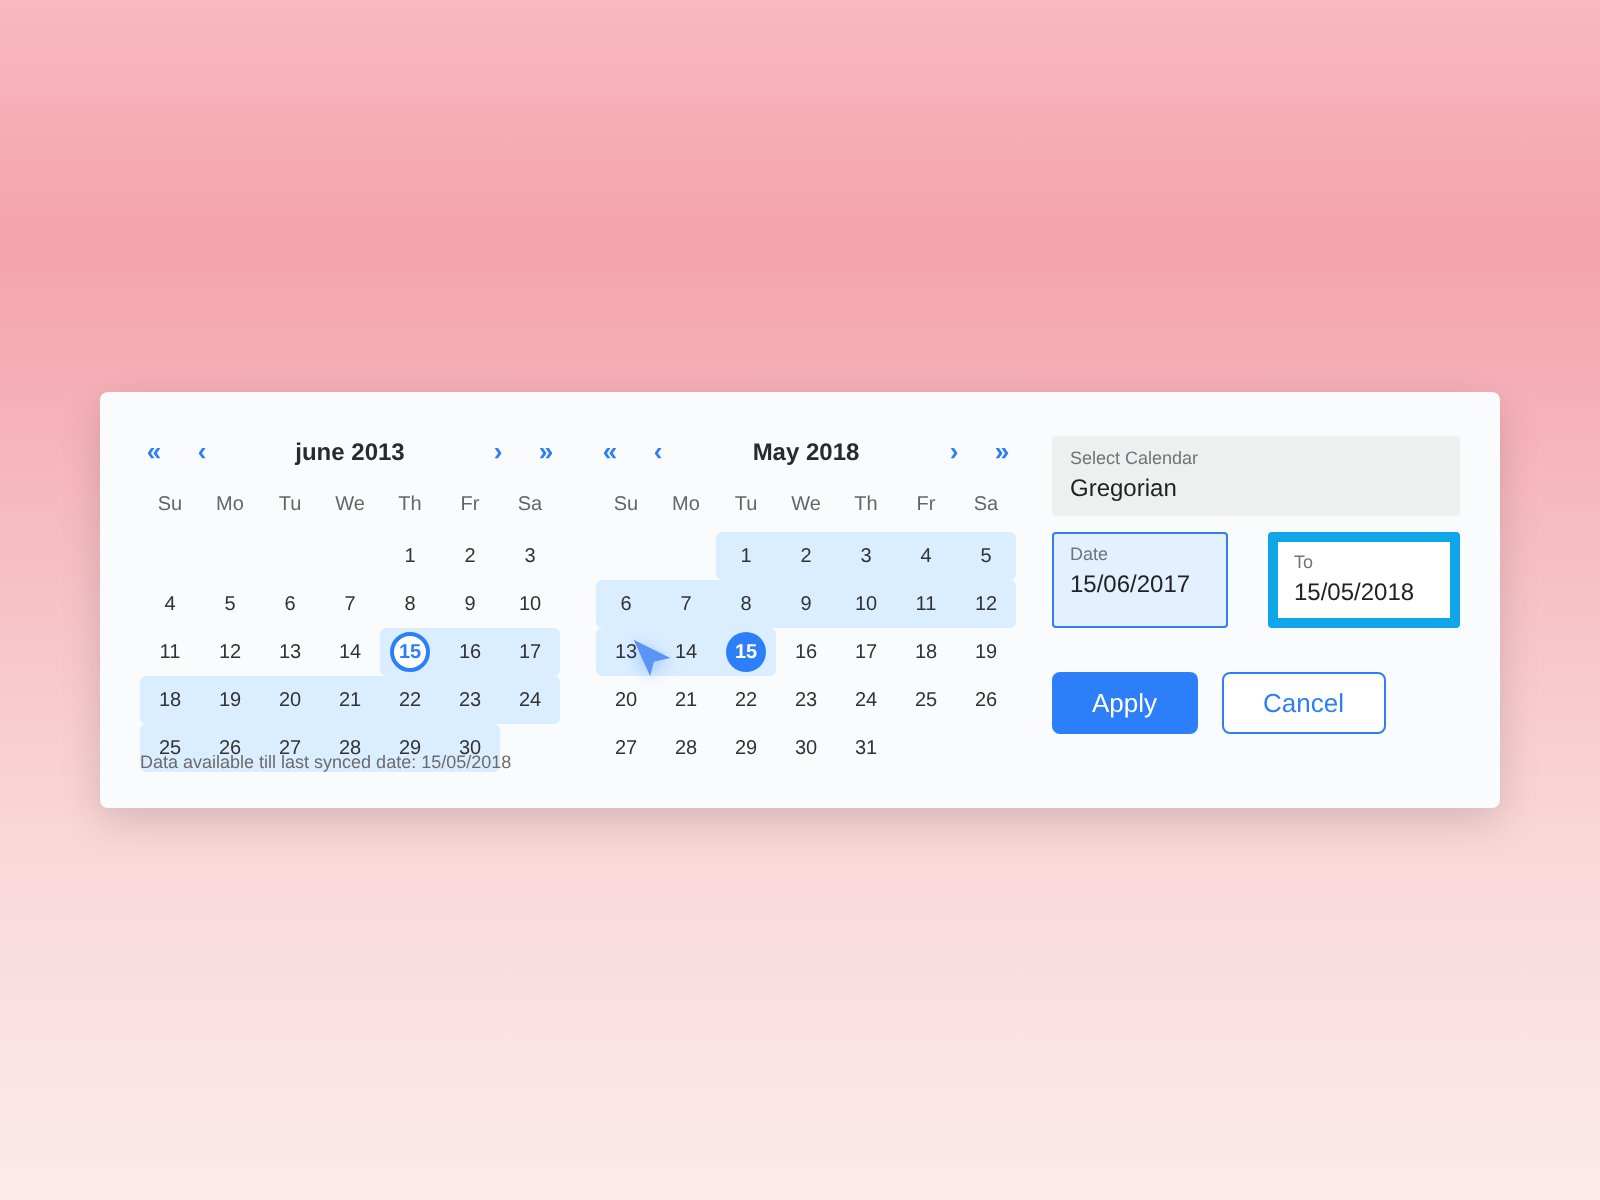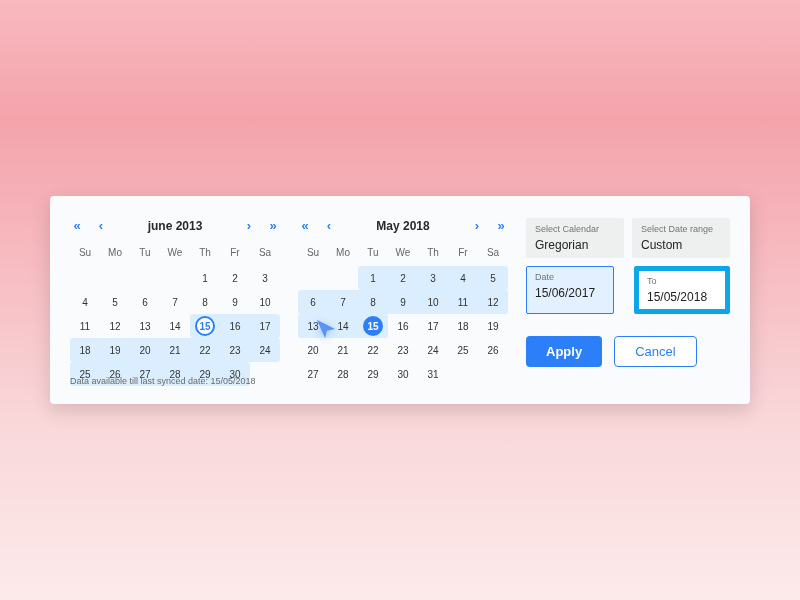--- a/index.html
+++ b/index.html
@@ -40,21 +40,21 @@
   .field { flex:1; background: #eef0f0; border:1px solid #eef0f0; border-radius: 2px; padding: 5px 8px 4px 8px; }
   .field.light { background: #fff; border:5px solid #0ea5e9;margin-left:12px;}
   .field.active { background:#e3f0ff; border:1.5px solid #2d7ff9; }
   .field .label { font-size: 9px; color: #6e7577; display:block; margin-bottom:1px;}
   .field .value { font-size: 12px; color: #222; }
   .compare { margin-top: 86px; background:#eef0f0; border-radius:2px; padding:10px 10px; display:flex; align-items:center; gap:10px;}
   .checkbox { width:15px; height:15px; border:1.5px solid #9aa0a3; border-radius:3px; background:#fff;}
   .compare-label { font-size:12px; color:#222;}
   .actions { display:flex; gap:12px; margin-top:14px;}
   .btn { padding:7px 20px; font-size:13px; border-radius:4px; cursor:pointer; border:none;}
-  .btn-primary { background:#2d7ff9; color:#fff; font-weight:700;}
+  .btn-primary { background:#2d7ff9; color:#fff; font-weight:400;}
   .btn-secondary { background:#fff; color:#2d7ff9; border:1.5px solid #2d7ff9; font-weight:500;}
   .cursor-pointer {
     position:absolute; left: 265px; top: 122px; width:0;height:0; pointer-events:none;
   }
   .cursor-pointer svg { filter: drop-shadow(0 2px 4px rgba(45,127,249,0.4));}
 </style>
 </head>
 <body>
 
 <div class="panel">
@@ -296,24 +296,20 @@
       </svg>
   </div>
 
   <div class="right-col">
 
     <div class="row2">
       <div class="field">
         <span class="label">Select Calendar</span>
         <span class="value">Gregorian</span>
       </div>
-      <div class="field">
-        <span class="label">Select Date range</span>
-        <span class="value">Custom</span>
-      </div>
     </div>
 
     <div class="row2">
       <div class="field active">
         <span class="label">Date</span>
         <span class="value">15/06/2017</span>
       </div>
       <div class="field light">
         <span class="label">To</span>
         <span class="value">15/05/2018</span>

